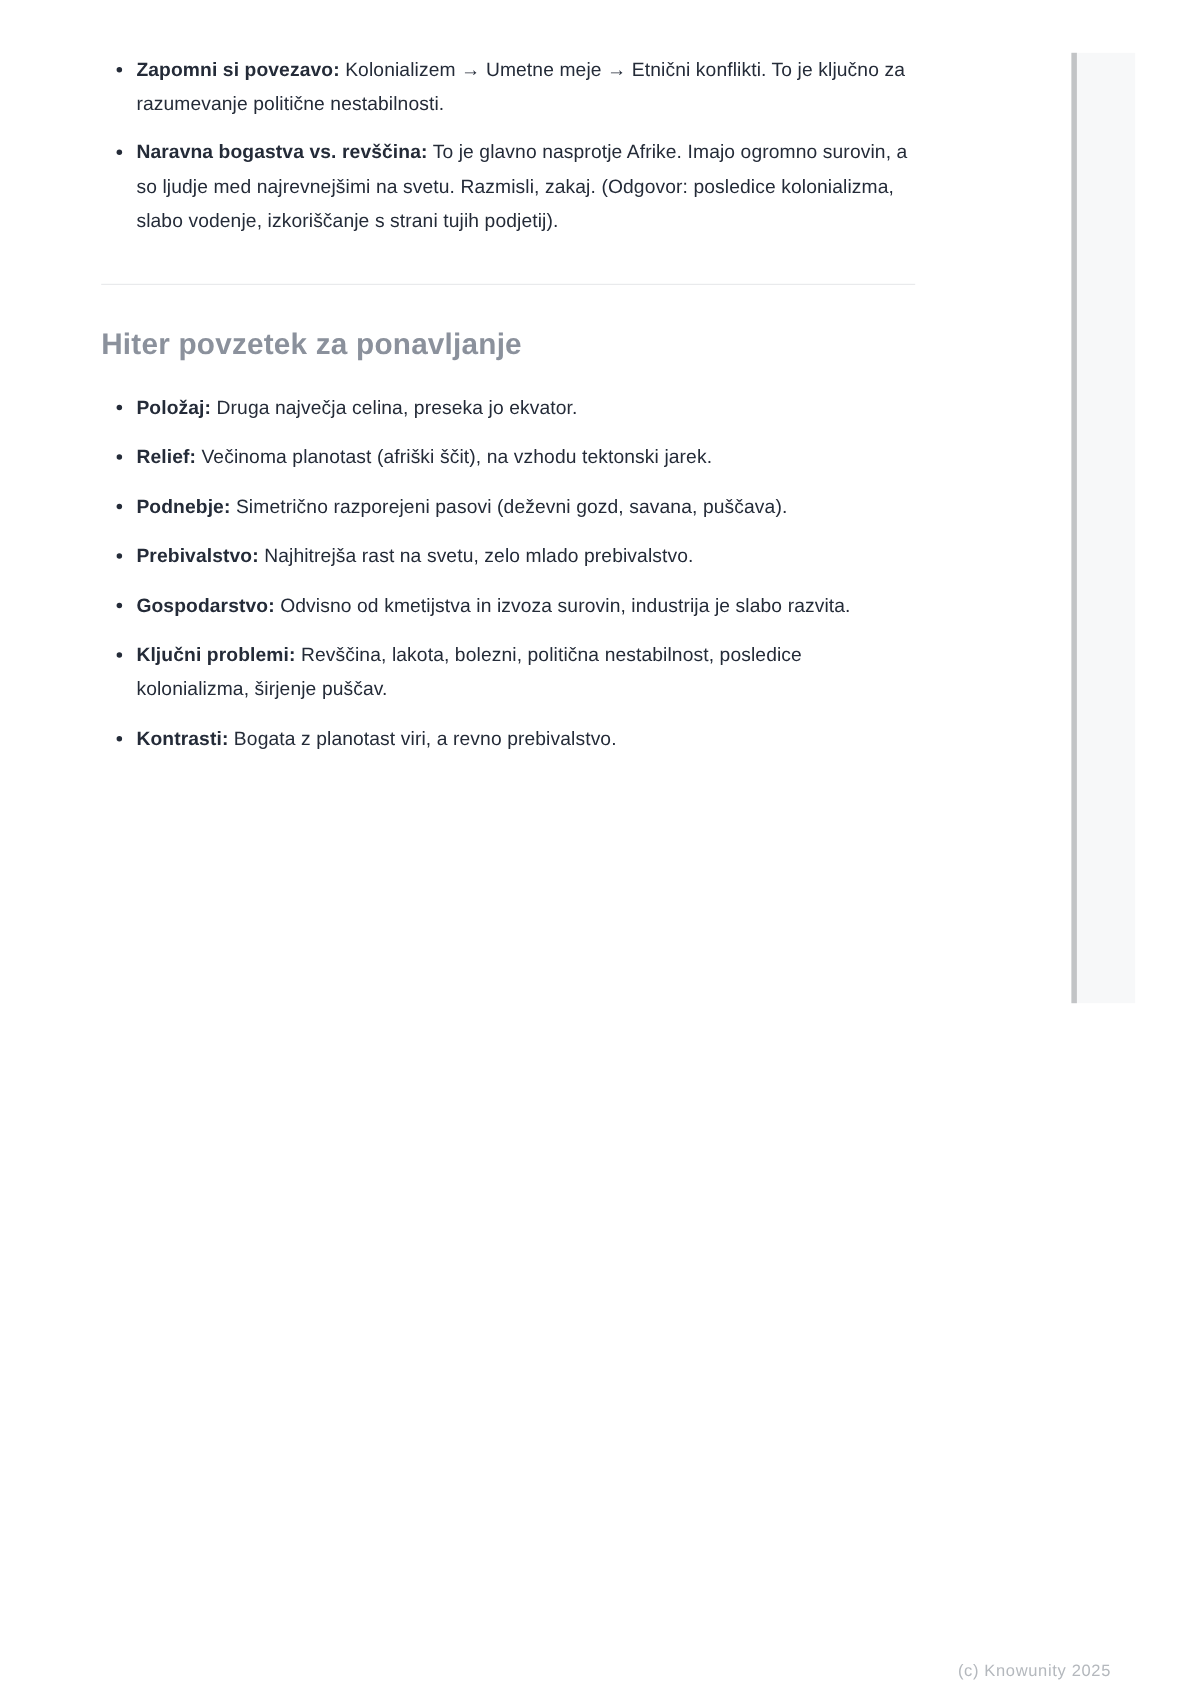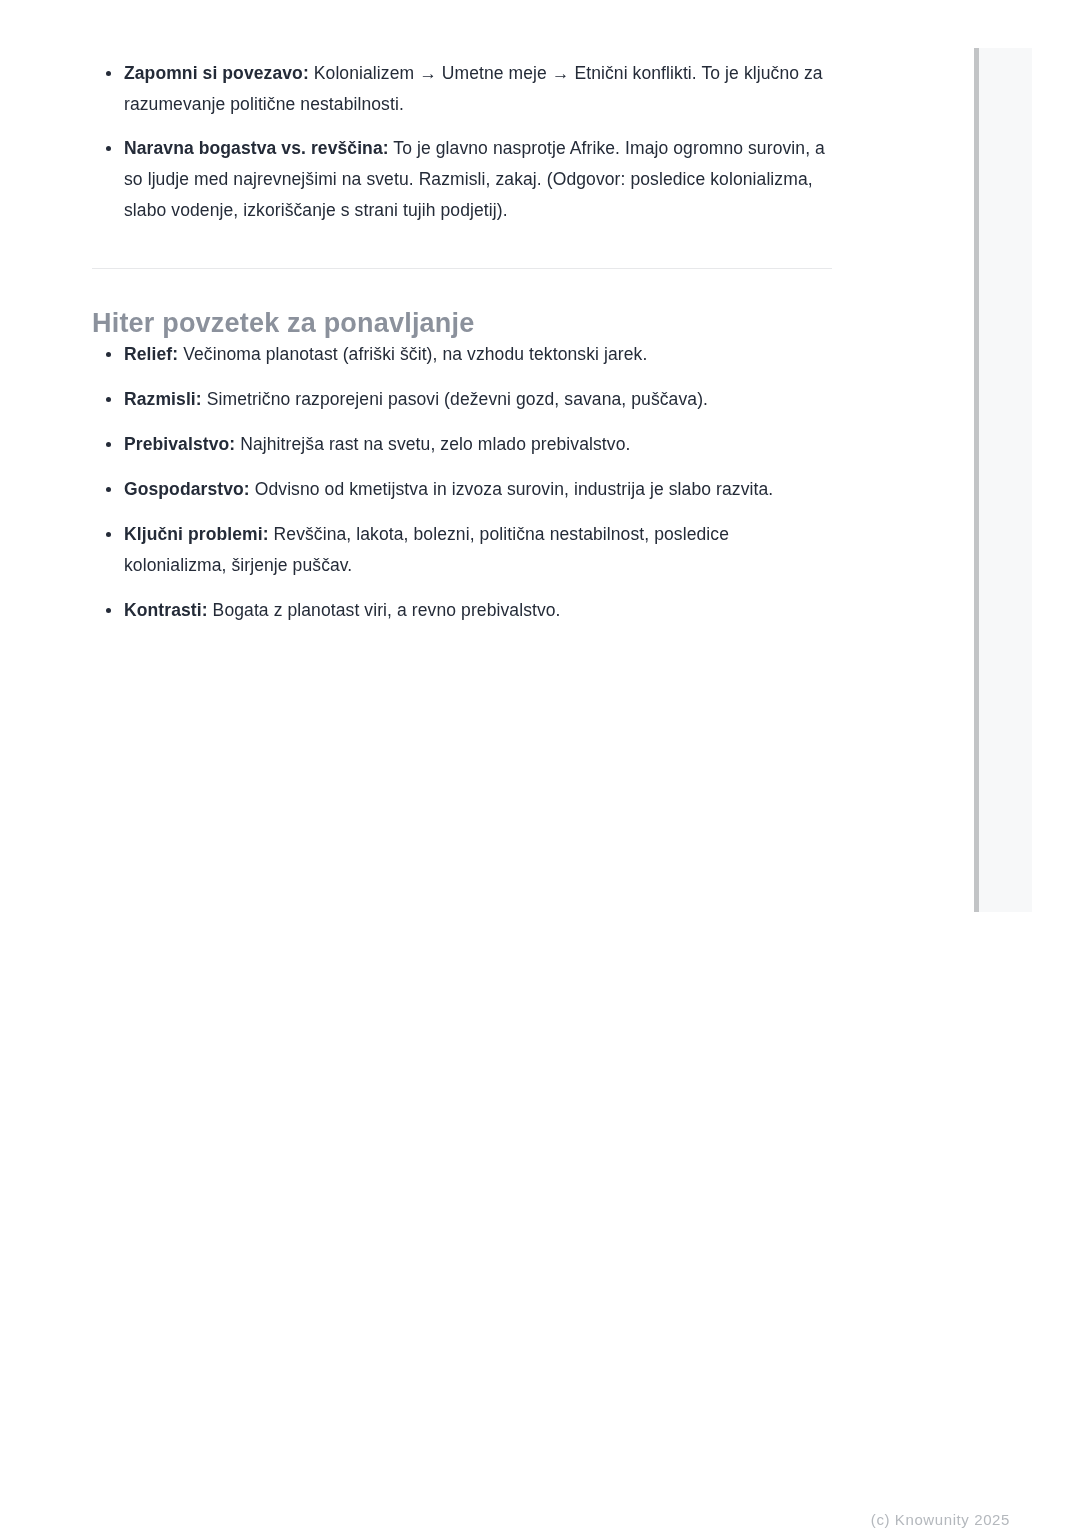--- a/index.html
+++ b/index.html
@@ -8,21 +8,21 @@
     position: relative;
     width: 1080px;
     height: 1528px;
     font-family: "Liberation Sans", "DejaVu Sans", sans-serif;
     overflow: hidden;
   }
 
   .content {
     position: absolute;
     left: 92px;
-    top: 58px;
+    top: 48px;
     width: 740px;
     color: #242b38;
     font-size: 17.5px;
     line-height: 31px;
     letter-spacing: 0.1px;
   }
 
   ul.notes {
     list-style: none;
   }
@@ -49,20 +49,21 @@
   .lead-italic { font-style: italic; }
 
   hr.divider {
     border: none;
     border-top: 1px solid #e7e8ea;
     margin-top: 42px;
   }
 
   h2.section-heading {
     margin-top: 38px;
+    margin-bottom: 26px;
     font-size: 27px;
     line-height: 32px;
     font-weight: 700;
     color: #8b919c;
     letter-spacing: 0.2px;
   }
 
   .scroll-panel {
     position: absolute;
     left: 974px;
@@ -105,25 +106,29 @@
       <span>To je glavno nasprotje Afrike. Imajo ogromno surovin, a so ljudje med najrevnejšimi na svetu. Razmisli, zakaj. (Odgovor: posledice kolonializma, slabo vodenje, izkoriščanje s strani tujih podjetij).</span>
     </li>
   </ul>
 
   <hr class="divider">
 
   <h2 class="section-heading">Hiter povzetek za ponavljanje</h2>
 
   <ul class="notes summary">
     <li>
+      <span class="lead-bold">Položaj:</span>
+      <span>Druga največja celina, preseka jo ekvator.</span>
+    </li>
+    <li>
       <span class="lead-bold">Relief:</span>
       <span>Večinoma planotast (afriški ščit), na vzhodu tektonski jarek.</span>
     </li>
     <li>
-      <span class="lead-bold">Razmisli:</span>
+      <span class="lead-bold">Podnebje:</span>
       <span>Simetrično razporejeni pasovi (deževni gozd, savana, puščava).</span>
     </li>
     <li>
       <span class="lead-bold">Prebivalstvo:</span>
       <span>Najhitrejša rast na svetu, zelo mlado prebivalstvo.</span>
     </li>
     <li>
       <span class="lead-bold">Gospodarstvo:</span>
       <span>Odvisno od kmetijstva in izvoza surovin, industrija je slabo razvita.</span>
     </li>

